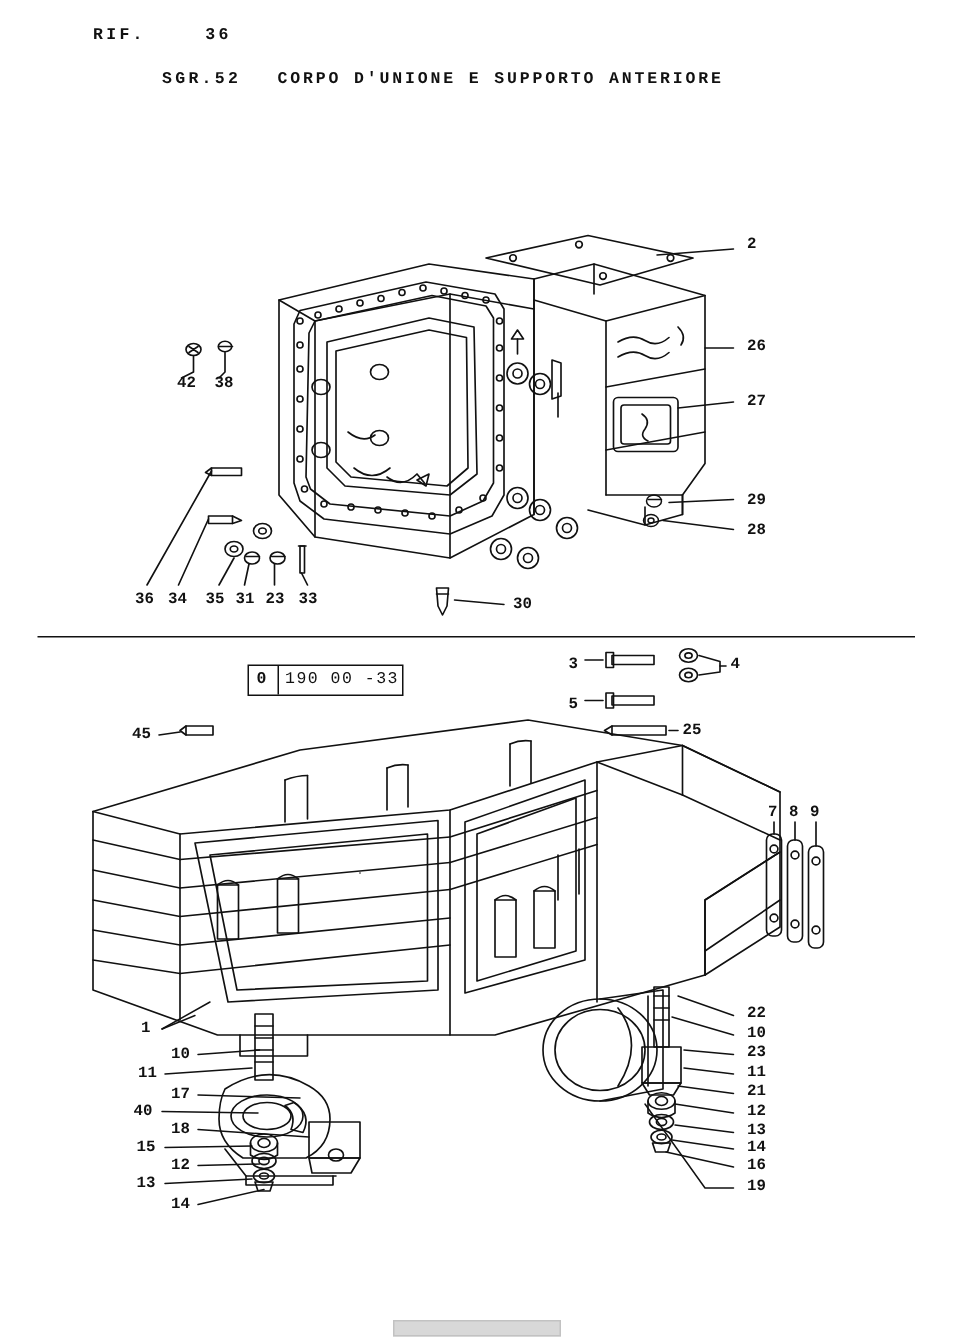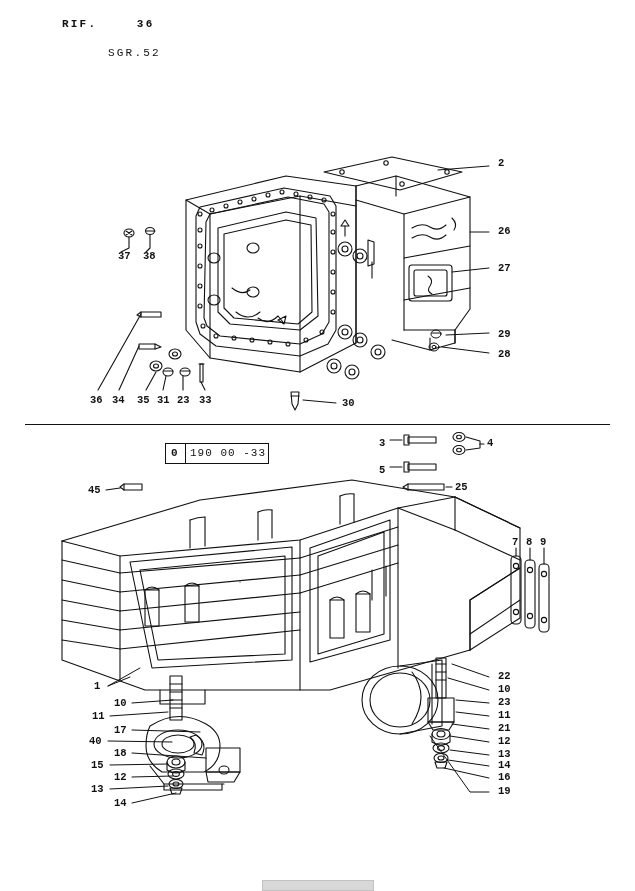--- a/index.html
+++ b/index.html
@@ -28,21 +28,21 @@
     font-size: 11px;
     letter-spacing: 2.2px;
     font-weight: bold;
   }
   .hdr-sgr {
     position: absolute;
     left: 108px;
     top: 47px;
     font-size: 11px;
     letter-spacing: 2.2px;
-    font-weight: normal;
+    font-weight: bold;
   }
   .hdr-title {
     position: absolute;
     left: 185px;
     top: 47px;
     font-size: 11px;
     letter-spacing: 1.9px;
     font-weight: bold;
   }
   .divider {
@@ -122,20 +122,21 @@
 <body>
 
 <div class="page">
 
   <div class="hdr-rif">
     <span>RIF.</span>
     <span style="display:inline-block;width:22px"></span>
     <span>36</span>
   </div>
   <div class="hdr-sgr">SGR.52</div>
+  <div class="hdr-title">CORPO D'UNIONE E SUPPORTO ANTERIORE</div>
 
   <div class="divider"></div>
 
   <div class="partcode">
     <div class="zero">0</div>
     <div class="sep"></div>
     <div class="num">190 00 -33</div>
   </div>
 
   <svg class="art" viewBox="0 0 635 891">
@@ -455,21 +456,21 @@
       </g>
 
     </g>
   </svg>
 
   <div class="lbl" style="left:498px;top:157px">2</div>
   <div class="lbl" style="left:498px;top:225px">26</div>
   <div class="lbl" style="left:498px;top:262px">27</div>
   <div class="lbl" style="left:498px;top:328px">29</div>
   <div class="lbl" style="left:498px;top:348px">28</div>
-  <div class="lbl" style="left:118px;top:250px">37</div>
+  <div class="lbl" style="left:118px;top:250px">42</div>
   <div class="lbl" style="left:143px;top:250px">38</div>
   <div class="lbl" style="left:90px;top:394px">36</div>
   <div class="lbl" style="left:112px;top:394px">34</div>
   <div class="lbl" style="left:137px;top:394px">35</div>
   <div class="lbl" style="left:157px;top:394px">31</div>
   <div class="lbl" style="left:177px;top:394px">23</div>
   <div class="lbl" style="left:199px;top:394px">33</div>
   <div class="lbl" style="left:342px;top:397px">30</div>
 
   <div class="lbl" style="left:379px;top:437px">3</div>

